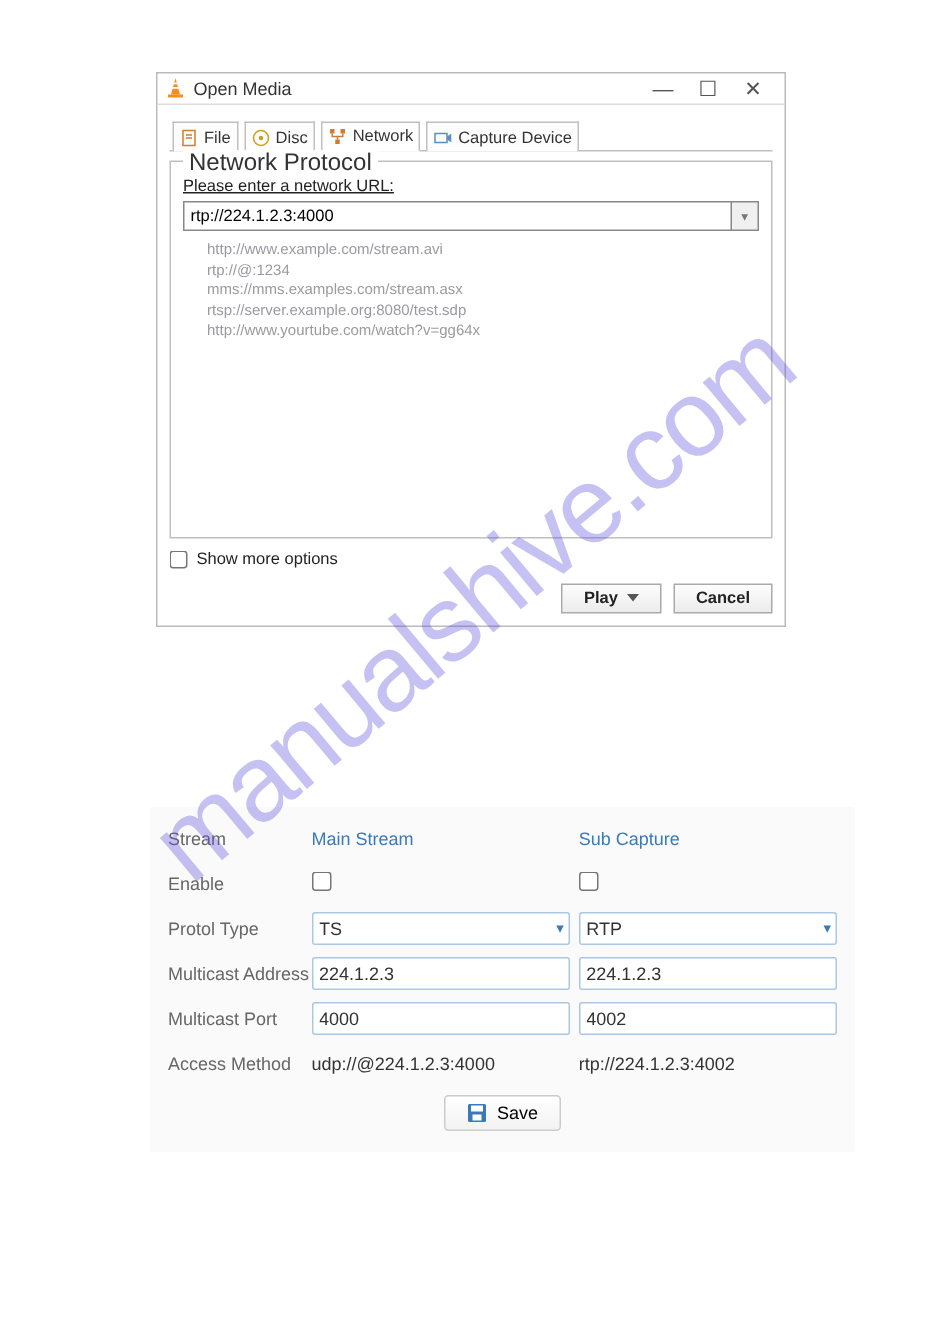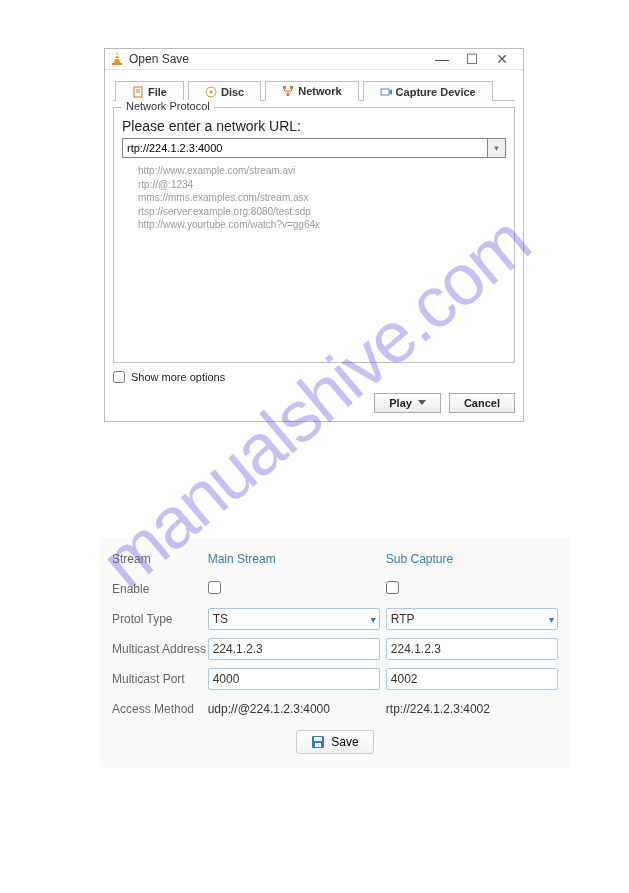--- a/index.html
+++ b/index.html
@@ -10,27 +10,27 @@
 
 
 .vlc-window { position: absolute; left: 104px; top: 48px; width: 420px; border: 1px solid #bbb; background: #fff; font-size: 11px; color: #222; }
 .vlc-title { display: flex; align-items: center; padding: 3px 6px; border-bottom: 1px solid #ddd; }
 .vlc-cone { width: 12px; height: 14px; margin-right: 6px; }
 .vlc-title-text { flex: 1; font-size: 12px; color: #333; }
 .vlc-sysbtn { width: 30px; text-align: center; font-size: 14px; color: #555; line-height: 1; }
 
 .vlc-body { padding: 6px 8px 8px; }
 .tabs { display: flex; gap: 4px; border-bottom: 1px solid #c0c0c0; margin-top: 4px; margin-bottom: 6px; padding-left: 2px; }
-.tab { display: flex; align-items: center; gap: 4px; padding: 3px 16px; border: 1px solid #c0c0c0; border-bottom: none; background: #fdfdfd; font-size: 11px; color: #333; position: relative; top: 1px; font-weight: bold; }
+.tab { display: flex; align-items: center; gap: 4px; padding: 3px 4px; border: 1px solid #c0c0c0; border-bottom: none; background: #fdfdfd; font-size: 11px; color: #333; position: relative; top: 1px; }
 .tab.active { background: #fff; border-bottom: 1px solid #fff; }
 .tab-icon { width: 12px; height: 12px; }
 
 .group { border: 1px solid #c0c0c0; padding: 6px 8px 10px; position: relative; margin-top: 4px; }
-.group-legend { position: absolute; top: -8px; left: 8px; background: #fff; padding: 0 4px; font-size: 11px; color: #333; }
-.group-label { font-size: 14px; margin: 4px 0 4px; color: #222; }
+.group-legend { position: absolute; top: -8px; left: 8px; background: #fff; padding: 0 4px; font-size: 16px; color: #333; }
+.group-label { font-size: 11px; margin: 4px 0 4px; color: #222; text-decoration: underline; }
 .url-row { display: flex; }
 .url-input { flex: 1; border: 1px solid #888; padding: 0 4px; font-size: 11px; font-family: inherit; height: 20px; }
 .url-dd { width: 18px; border: 1px solid #888; border-left: none; display: flex; align-items: center; justify-content: center; background: #f0f0f0; }
 .hints { margin: 6px 0 0 16px; font-size: 10px; color: #9a9aa0; line-height: 1.35; }
 .hints div { white-space: nowrap; }
 .group-pad { height: 120px; }
 
 .opt-row { display: flex; align-items: center; gap: 6px; margin-top: 8px; font-size: 11px; }
 .opt-row input[type=checkbox] { width: 12px; height: 12px; }
 
@@ -63,21 +63,21 @@
 <div class="watermark">manualshive.com</div>
 
 <div class="vlc-window">
   <div class="vlc-title">
     <svg class="vlc-cone" viewBox="0 0 12 14">
         <polygon points="6,0 9,11 3,11" fill="#f78c1f"></polygon>
         <rect x="1" y="11" width="10" height="2" fill="#f78c1f"></rect>
         <rect x="4" y="3" width="4" height="1.2" fill="#fff"></rect>
         <rect x="3.5" y="6" width="5" height="1.2" fill="#fff"></rect>
       </svg>
-    <span class="vlc-title-text">Open Save</span>
+    <span class="vlc-title-text">Open Media</span>
     <div class="vlc-sysbtn">—</div>
     <div class="vlc-sysbtn">☐</div>
     <div class="vlc-sysbtn">✕</div>
   </div>
   <div class="vlc-body">
     <div class="tabs">
       <div class="tab">
         <svg class="tab-icon" viewBox="0 0 12 12">
             <rect x="2" y="1" width="8" height="10" fill="none" stroke="#d07b2e" stroke-width="1"></rect>
             <line x1="4" y1="4" x2="8" y2="4" stroke="#d07b2e"></line>

